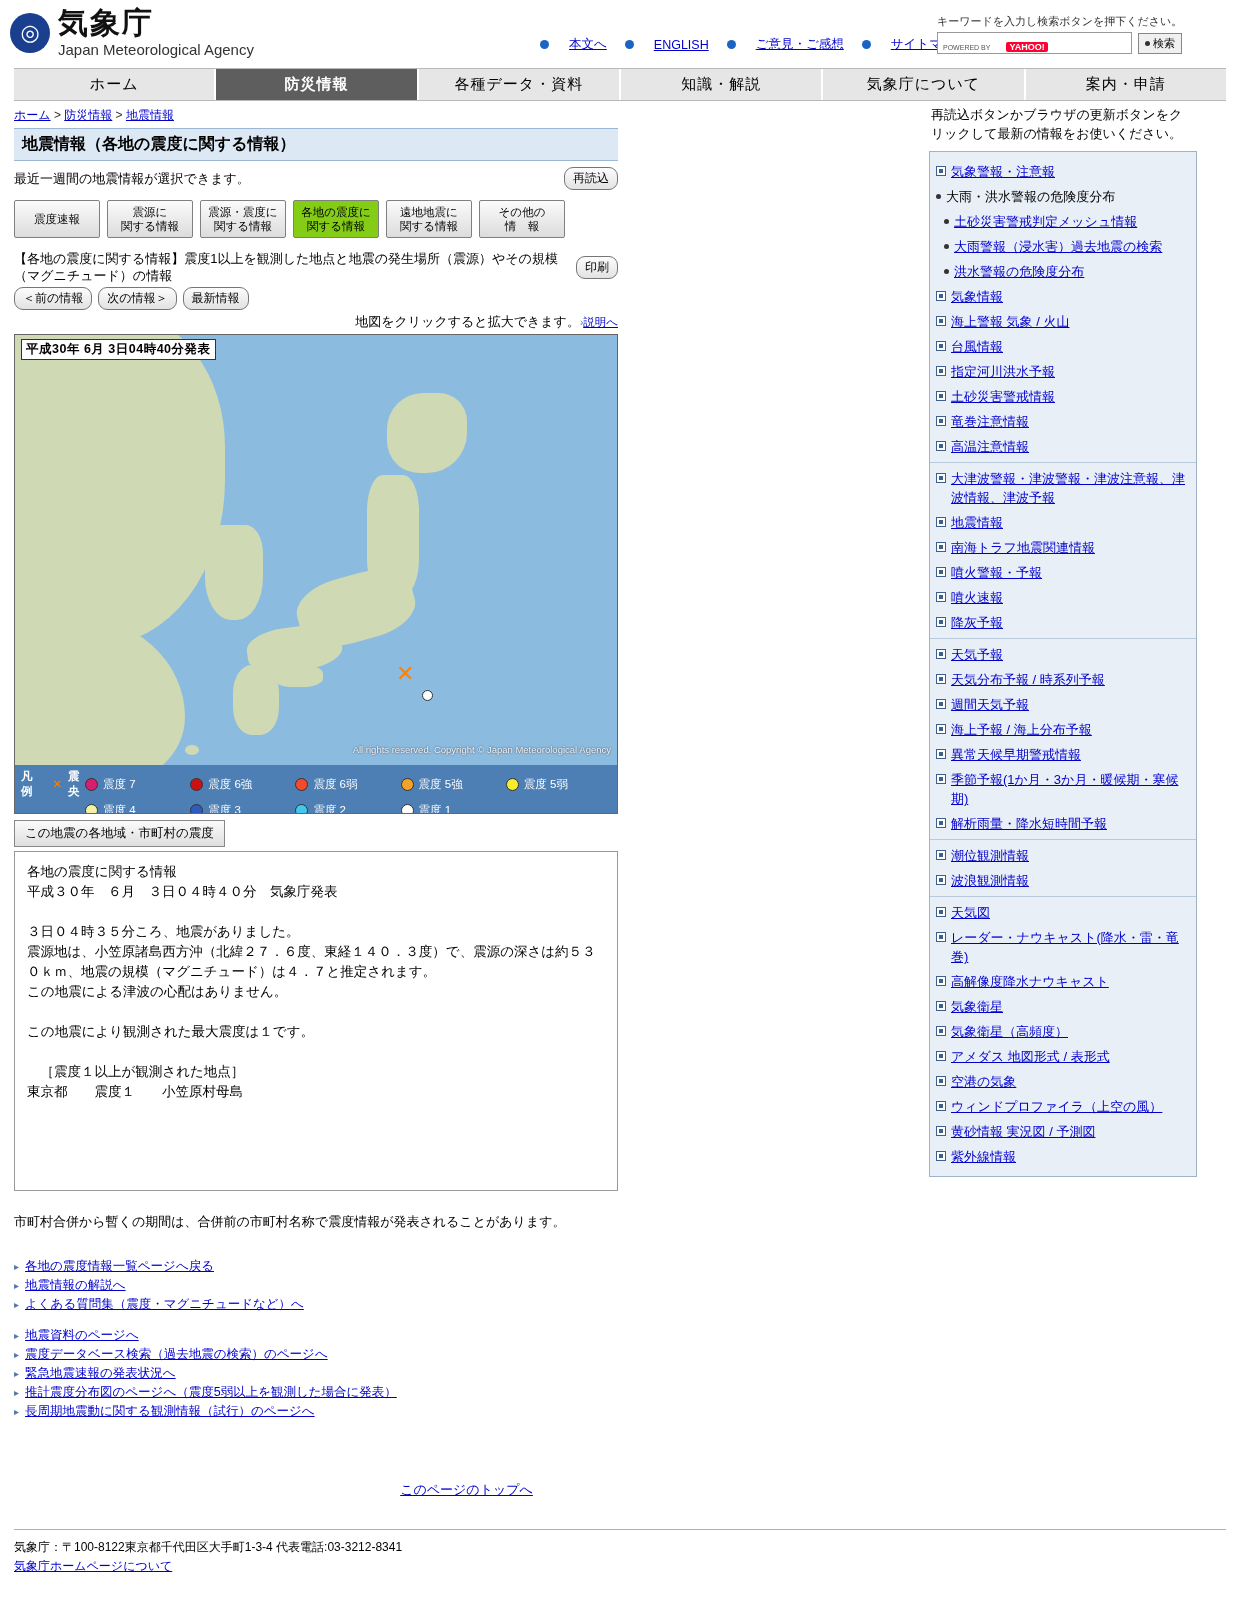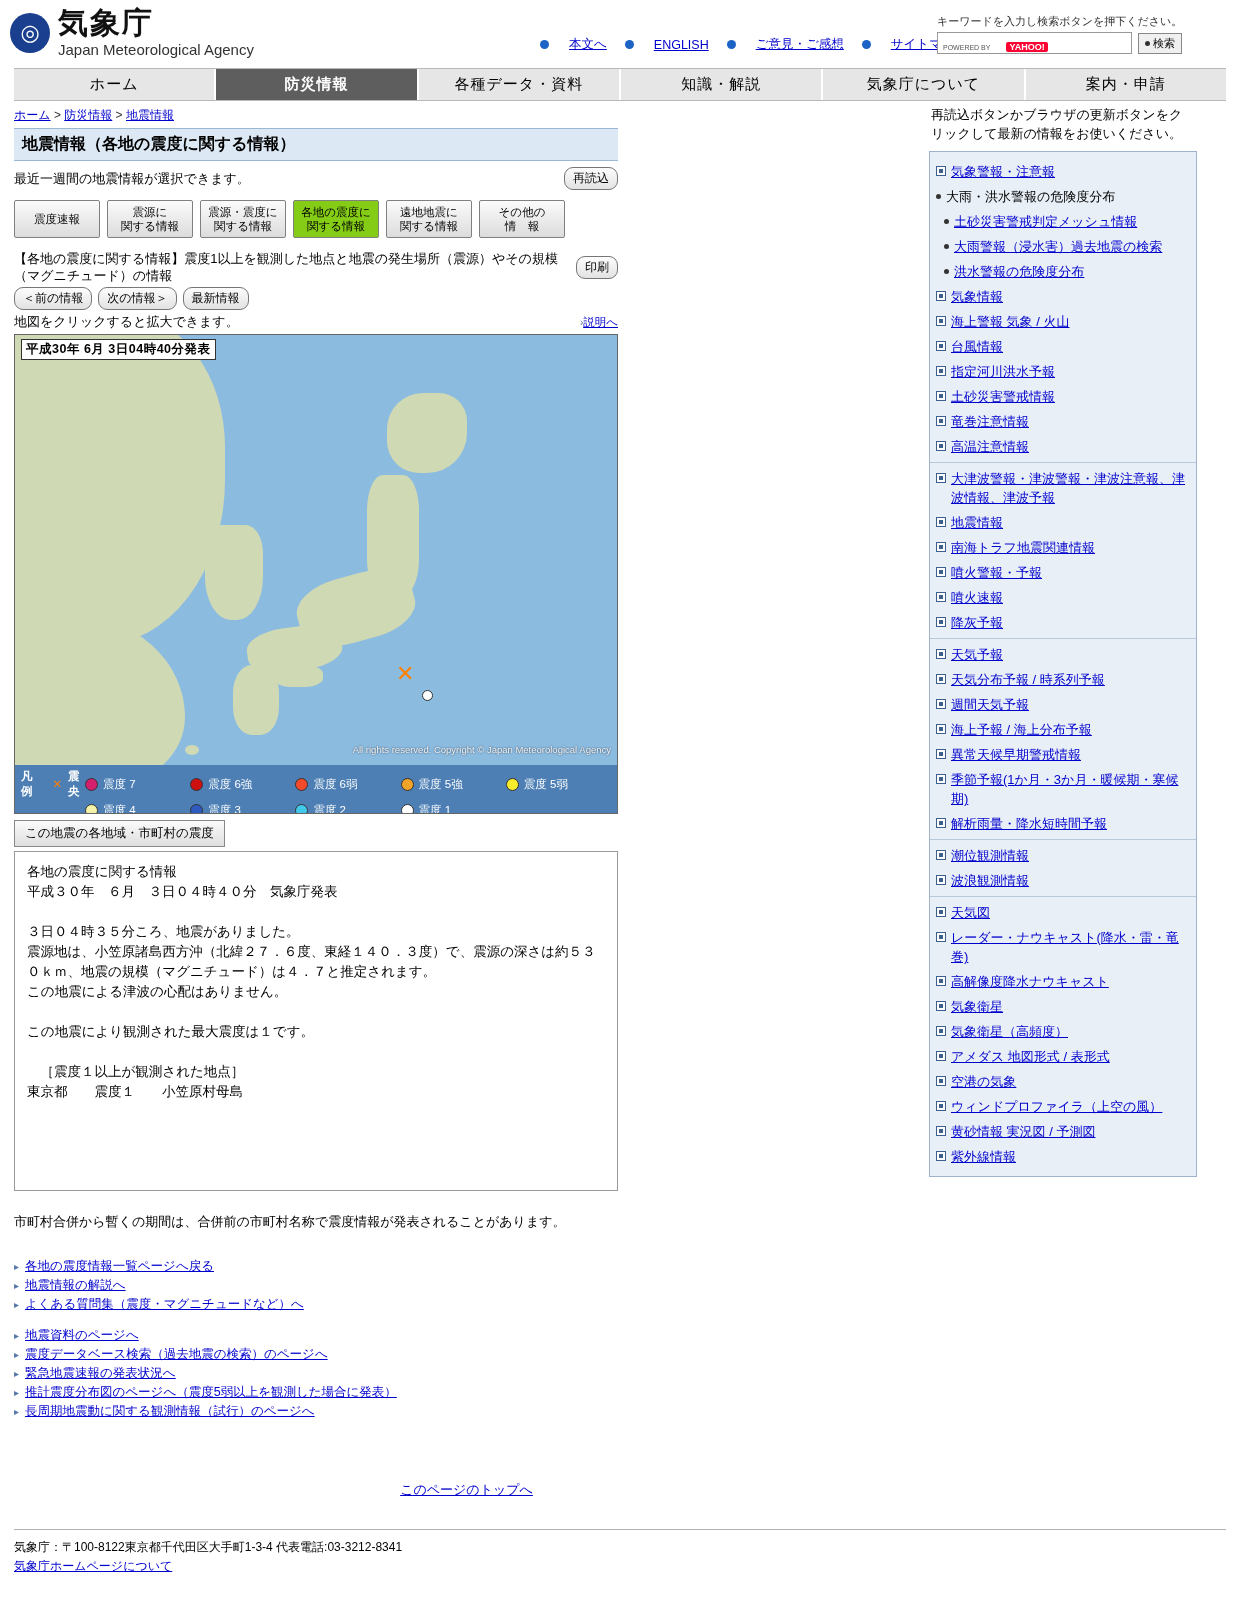--- a/index.html
+++ b/index.html
@@ -129,21 +129,21 @@
     border-radius: 2px;
     min-height: 34px;
     display: flex; align-items: center; justify-content: center;
   }
   .tabbtn.sel { background: #84cc16; }
   .tabbtn.wide { width: 86px; }
 
   .desc-row { display: flex; align-items: center; margin-top: 12px; width: 604px; }
   .desc-txt { font-size: 13px; line-height: 17px; flex: 1; }
   .navbtns { display: flex; gap: 6px; margin-top: 3px; }
-  .hint-row { display: flex; align-items: baseline; width: 604px; margin-top: 3px; }
+  .hint-row { display: flex; align-items: baseline; width: 604px; margin-top: 3px; text-align: right; }
   .hint-row .h1 { font-size: 13px; flex: 1; }
   .hint-row .h2 { font-size: 11.5px; }
 
   
   .mapbox {
     width: 604px; height: 480px;
     position: relative; margin-top: 3px;
     border: 1px solid #666;
     background: #7fb4dd;
     overflow: hidden;

